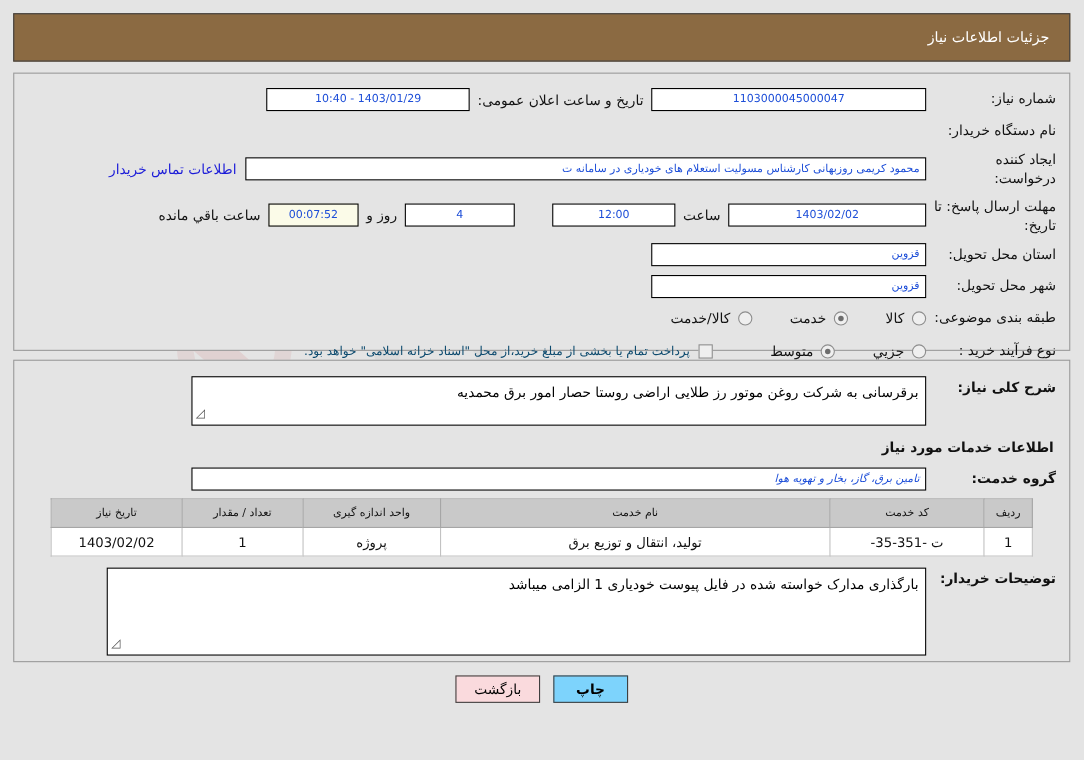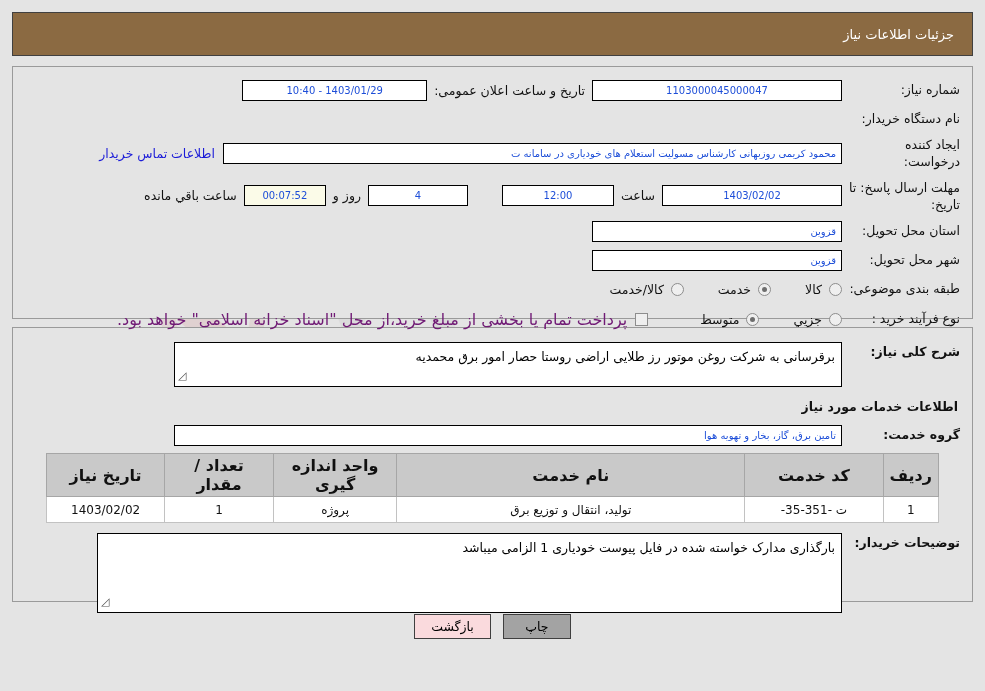--- a/index.html
+++ b/index.html
@@ -139,21 +139,21 @@
   }
   .opt .txt { font-size: 12.5px; color: #111; margin-right: 7px; }
 
   .chk {
     width: 13px; height: 13px;
     border: 1px solid #8d8d8d;
     background: #efefef;
     display: inline-block;
     flex: 0 0 auto;
   }
-  .note { font-size: 16px; color: #701a75; margin-right: 8px; white-space: nowrap; }
+  .note { font-size: 11px; color: #0c4a6e; margin-right: 8px; white-space: nowrap; }
 
   
   .ta {
     border: 1px solid #000;
     background: #fff;
     font-size: 12.5px;
     color: #000;
     padding: 5px 6px 0 6px;
     position: relative;
     text-align: right;
@@ -182,22 +182,22 @@
   table.grid {
     border-collapse: collapse;
     width: 893px;
     margin: 4px auto 0 auto;
     background: #fff;
     direction: rtl;
   }
   table.grid th {
     background: #c9c9c9;
     border: 1px solid #a6a6a6;
-    font-size: 16px;
-    font-weight: bold;
+    font-size: 10px;
+    font-weight: normal;
     color: #111;
     height: 26px;
     padding: 2px 6px;
     text-align: center;
   }
   table.grid td {
     border: 1px solid #c2c2c2;
     font-size: 12px;
     color: #111;
     height: 26px;
@@ -223,21 +223,21 @@
   .btn {
     border: 1px solid #4a4a4a;
     font-size: 12.5px;
     padding: 4px 16px;
     cursor: pointer;
     min-width: 68px;
     text-align: center;
     font-family: "DejaVu Sans", "Liberation Sans", sans-serif;
   }
   .btn.back  { background: #fadadd; border-color: #3f3f3f; }
-  .btn.print { background: #a3a3a3; border-color: #3f3f3f; }
+  .btn.print { background: #7dd3fc; border-color: #3f3f3f; font-weight: bold; }
 </style>
 </head>
 <body>
 
 <div id="page">
 
   <div class="watermark">
     <svg width="985" height="300" viewBox="0 0 985 300" xmlns="http://www.w3.org/2000/svg">
       <g opacity="0.30">
         <path d="M168 40 L258 40 L258 128 Q258 176 213 196 Q168 176 168 128 Z" fill="none" stroke="#d9b3b3" stroke-width="15"></path>
@@ -336,21 +336,21 @@
         <span class="ta" style="width:668px;height:45px;">
           <span>برقرسانی به شرکت روغن موتور رز طلایی اراضی روستا حصار امور برق محمدیه</span>
           <span class="grip">◺</span>
         </span>
       </div>
 
       <div class="section-head">اطلاعات خدمات مورد نیاز</div>
 
       <div class="row">
         <span class="lbl bold-lbl">گروه خدمت:</span>
-        <span class="fld rt" style="width:668px;">تامین برق، گاز، بخار و تهویه هوا</span>
+        <span class="fld rt" style="width:668px;font-style:italic;">تامین برق، گاز، بخار و تهویه هوا</span>
       </div>
 
       <table class="grid">
         <thead>
           <tr>
             <th class="c-radif">ردیف</th>
             <th class="c-code">کد خدمت</th>
             <th class="c-name">نام خدمت</th>
             <th class="c-unit">واحد اندازه گیری</th>
             <th class="c-qty">تعداد / مقدار</th>

